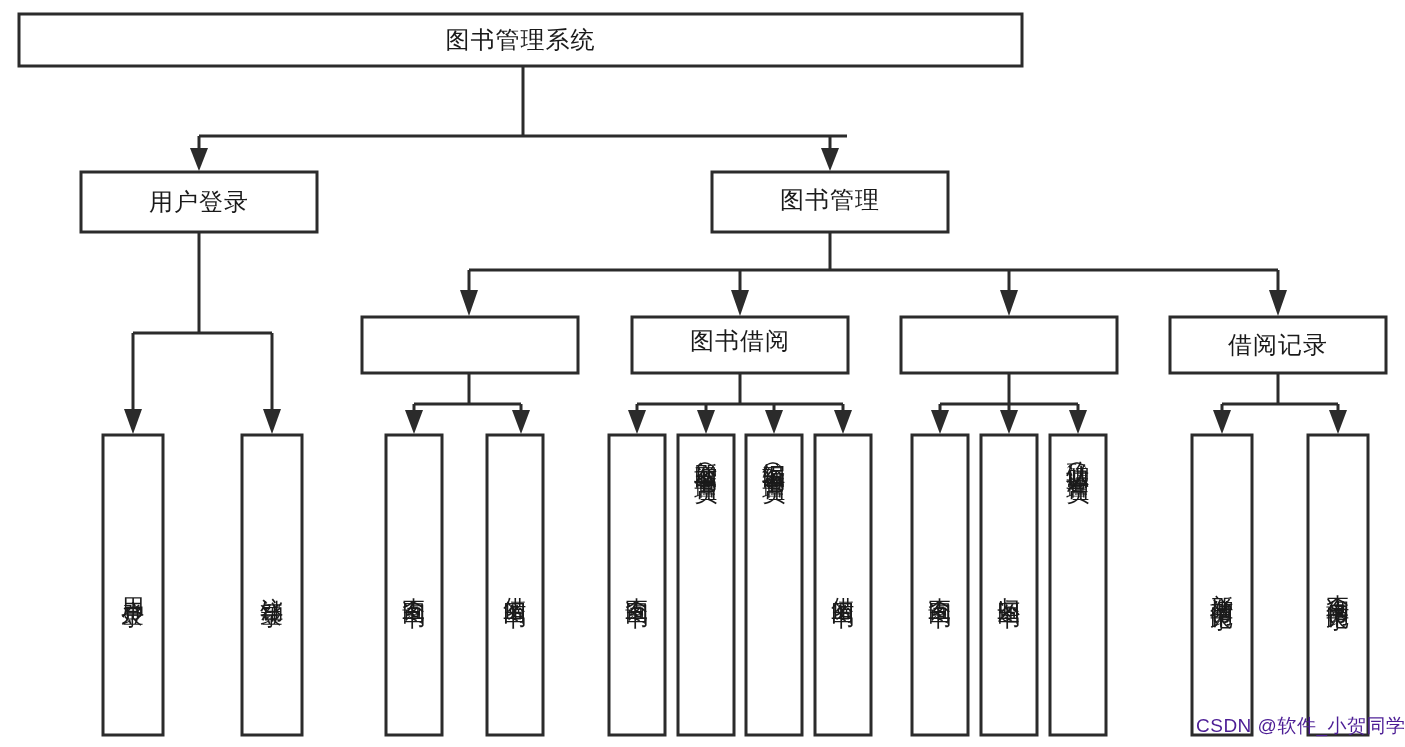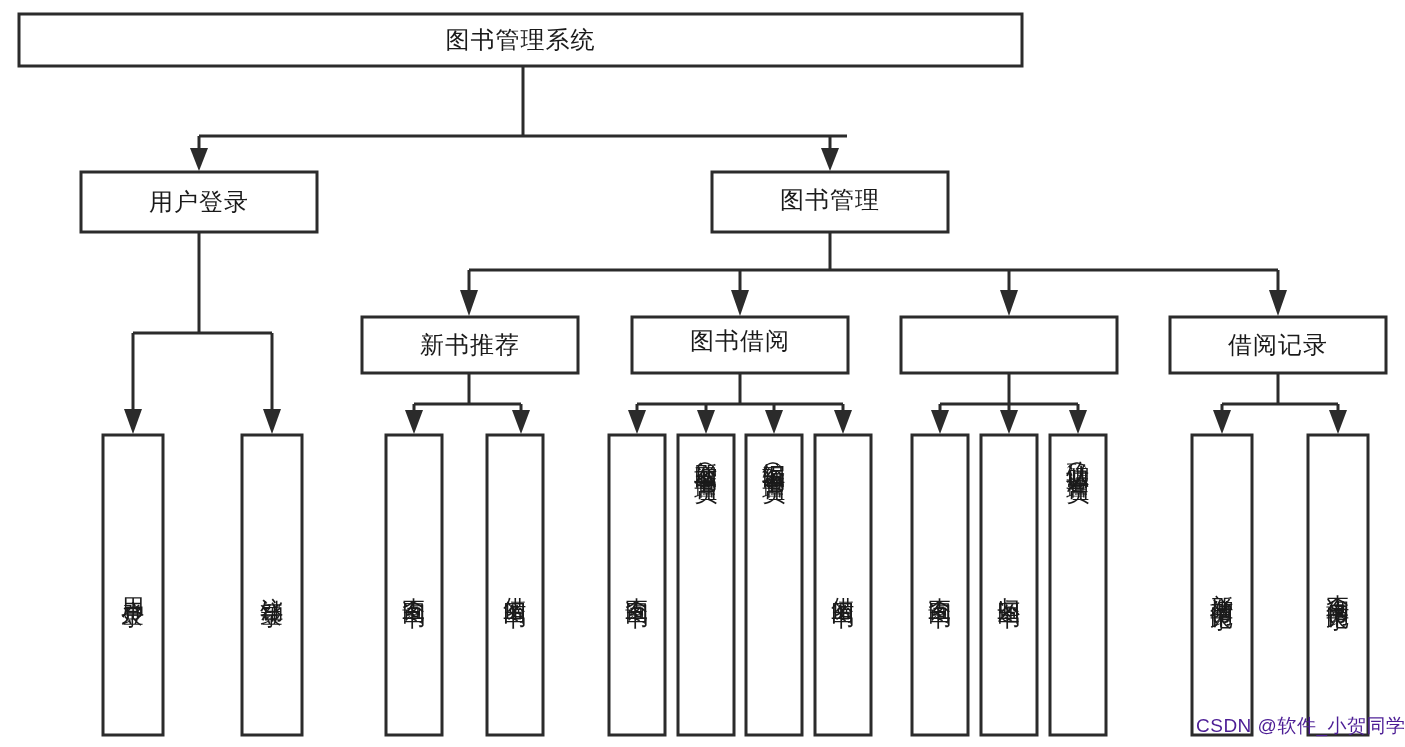--- a/index.html
+++ b/index.html
@@ -174,21 +174,20 @@
     <rect class="box-rect" x="1192" y="435" width="60" height="300"></rect>
     <rect class="box-rect" x="1308" y="435" width="60" height="300"></rect>
 
   </svg>
 
   <div class="node-label-h" style="left:19px; top:14px; width:1003px; height:52px;border-radius:18px;">图书管理系统</div>
 
   <div class="node-label-h" style="left:81px; top:172px; width:236px; height:60px;">用户登录</div>
   <div class="node-label-h" style="left:712px; top:172px; width:236px; height:57px;">图书管理</div>
 
-  <div class="node-label-h" style="left:362px; top:317px; width:216px; height:56px;">新书推荐</div>
   <div class="node-label-h" style="left:632px; top:317px; width:216px; height:48px;text-align:right;">图书借阅</div>
   <div class="node-label-h" style="left:1170px; top:317px; width:216px; height:56px;border-radius:14px;">借阅记录</div>
 
   <div class="node-label-v centered" style="left:103px; top:435px; width:60px; height:300px;">用户登录</div>
   <div class="node-label-v centered" style="left:242px; top:435px; width:60px; height:300px;">注销登录</div>
 
   <div class="node-label-v centered" style="left:386px; top:435px; width:56px; height:300px;">查询图书</div>
   <div class="node-label-v centered" style="left:487px; top:435px; width:56px; height:300px;">借阅图书</div>
 
   <div class="node-label-v centered" style="left:609px; top:435px; width:56px; height:300px;">查询图书</div>

